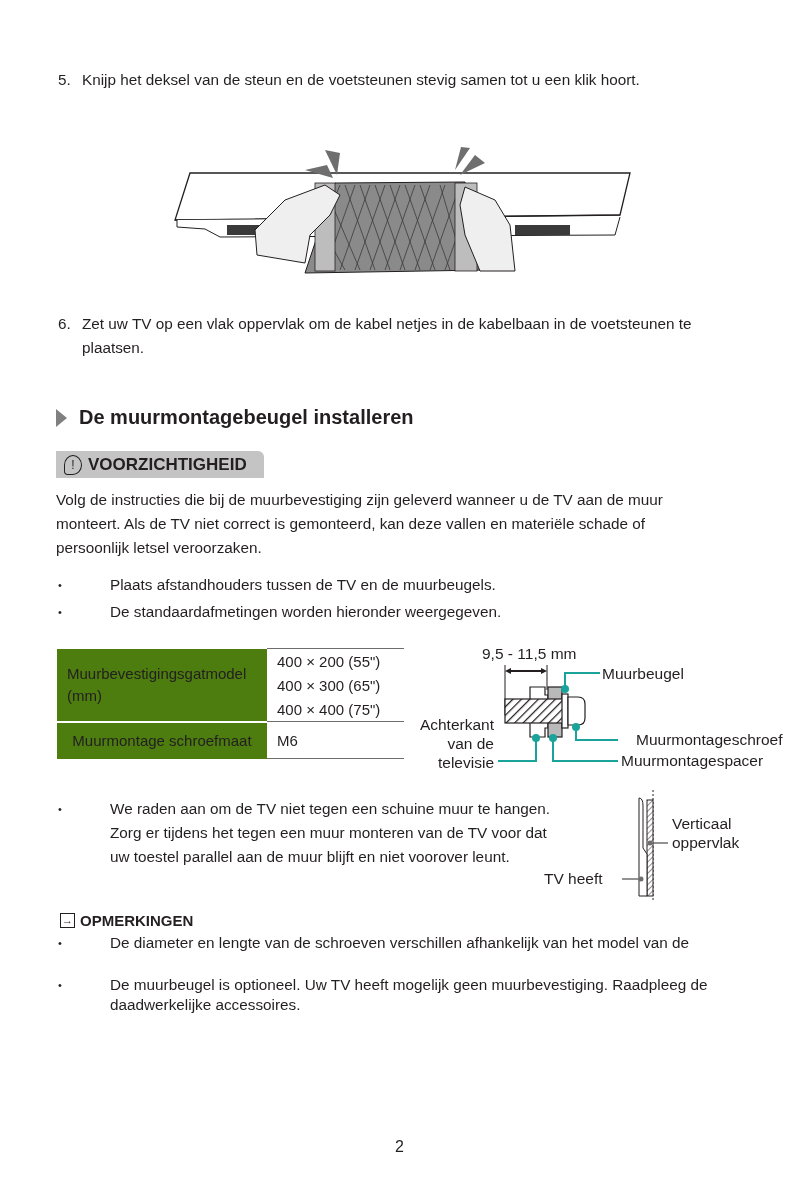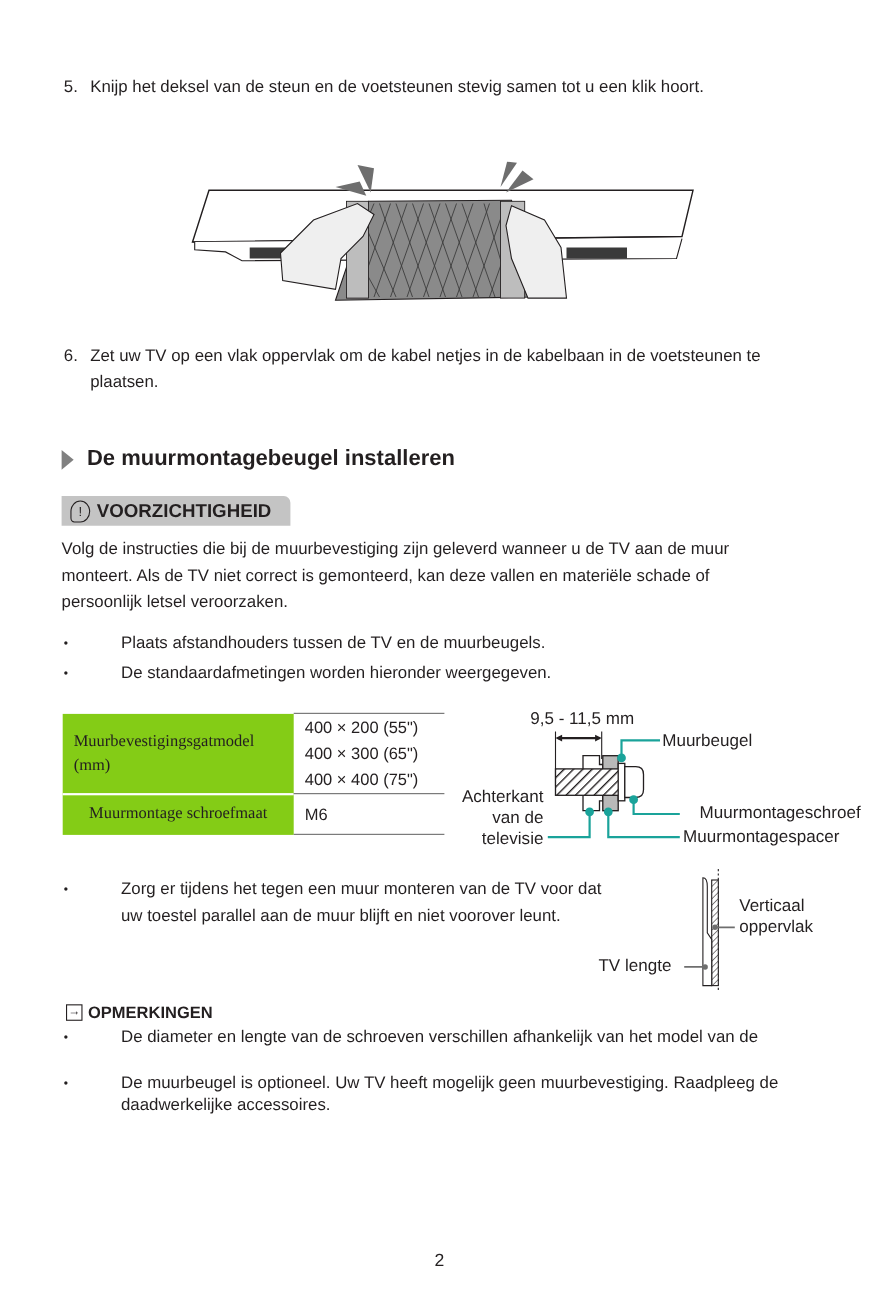--- a/index.html
+++ b/index.html
@@ -15,21 +15,21 @@
   .caution { left: 56px; top: 451px; width: 208px; height: 27px; background: #c4c4c4; border-radius: 0 6px 0 0;
              display: flex; align-items: center; font-weight: bold; font-size: 17px; color: #231f20; }
   .caution .ico { width: 16px; height: 18px; border: 1.3px solid #231f20; border-radius: 50% 50% 50% 20%; margin: 0 6px 0 8px;
                   font-size: 12px; line-height: 18px; text-align: center; font-weight: normal; }
   .para { left: 56px; top: 488px; width: 690px; }
   .bullet { left: 58px; width: 700px; }
   .bullet .dot { position: absolute; left: 0; top: 0; font-size: 11px; }
   .bullet .body { position: absolute; left: 26px; top: 0; margin-left: 26px; }
   table.spec { position: absolute; left: 57px; top: 648px; border-collapse: collapse; font-size: 15px; color: #231f20; }
   table.spec td { padding: 0 10px; }
-  table.spec td.lab { background: #84cc16; width: 190px; border-bottom: 2px solid #ffffff; font-family: Liberation Serif, serif; }
+  table.spec td.lab { background: #4d7c0f; width: 190px; border-bottom: 2px solid #ffffff; }
   table.spec td.val { width: 117px; border-bottom: 1px solid #6d6d6d; height: 24px; }
   table.spec tr.first td.val { border-top: 1px solid #6d6d6d; }
   table.spec td.val.nob { border-bottom: none; }
   .notes-h { left: 60px; top: 912px; font-size: 15px; font-weight: bold; display: flex; align-items: center; }
   .notes-h .ico { width: 13px; height: 13px; border: 1.5px solid #231f20; margin-right: 5px; position: relative; font-size: 11px; line-height: 12px; text-align: center; font-weight: bold; }
   .pagenum { left: 395px; top: 1138px; font-size: 16px; color: #231f20; }
   .dlabel { font-size: 15.5px; color: #231f20; line-height: 19px; }
 </style>
 </head>
 <body>
@@ -163,20 +163,21 @@
     <span style="display:block">van de</span>
     <span style="display:block">televisie</span>
   </span>
   <span class="abs dlabel" style="left:226px;top:90px;">Muurmontageschroef</span>
   <span class="abs dlabel" style="left:211px;top:111px;">Muurmontagespacer</span>
 </div>
 
 <div class="abs txt bullet" style="top:797px;">
   <span class="dot">•</span>
   <span class="body">
+    <span style="display:block">We raden aan om de TV niet tegen een schuine muur te hangen.</span>
     <span style="display:block">Zorg er tijdens het tegen een muur monteren van de TV voor dat</span>
     <span style="display:block">uw toestel parallel aan de muur blijft en niet voorover leunt.</span>
   </span>
 </div>
 
 <div class="abs" style="left:540px;top:788px;width:240px;height:115px;">
   <svg class="abs" style="left:0;top:0;" width="240" height="115" viewBox="0 0 240 115">
     <defs>
       <pattern id="hatch2" width="4" height="4" patternUnits="userSpaceOnUse" patternTransform="rotate(45)">
         <rect width="4" height="4" fill="#fff"></rect>
@@ -188,21 +189,21 @@
     <path d="M99,10 Q103,10 103,18 L103,60 L107,66 L107,108 L99,108 Z" fill="#fff" stroke="#231f20" stroke-width="1"></path>
     <line x1="110" y1="55" x2="128" y2="55" stroke="#6e6e6e" stroke-width="1.5"></line>
     <circle cx="110" cy="55" r="2.5" fill="#6e6e6e"></circle>
     <line x1="82" y1="91" x2="101" y2="91" stroke="#6e6e6e" stroke-width="1.5"></line>
     <circle cx="101" cy="91" r="2.5" fill="#6e6e6e"></circle>
   </svg>
   <span class="abs dlabel" style="left:132px;top:26px;">
     <span style="display:block">Verticaal</span>
     <span style="display:block">oppervlak</span>
   </span>
-  <span class="abs dlabel" style="left:4px;top:81px;">TV lengte</span>
+  <span class="abs dlabel" style="left:4px;top:81px;">TV heeft</span>
 </div>
 
 <div class="abs notes-h">
   <span class="ico">→</span>
   <span>OPMERKINGEN</span>
 </div>
 <div class="abs txt bullet" style="top:933px;line-height:20px;">
   <span class="dot">•</span>
   <span class="body">
     <span style="display:block">De diameter en lengte van de schroeven verschillen afhankelijk van het model van de</span>

